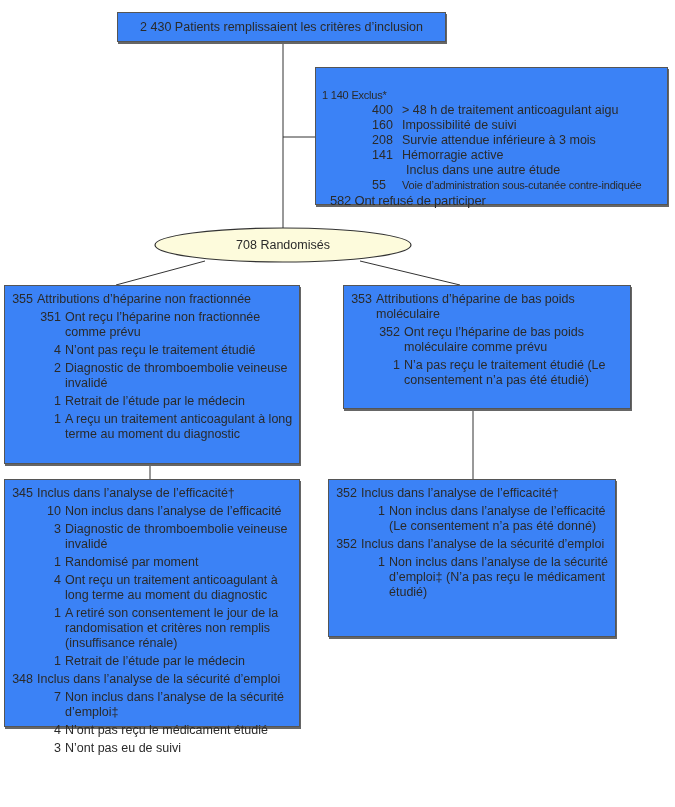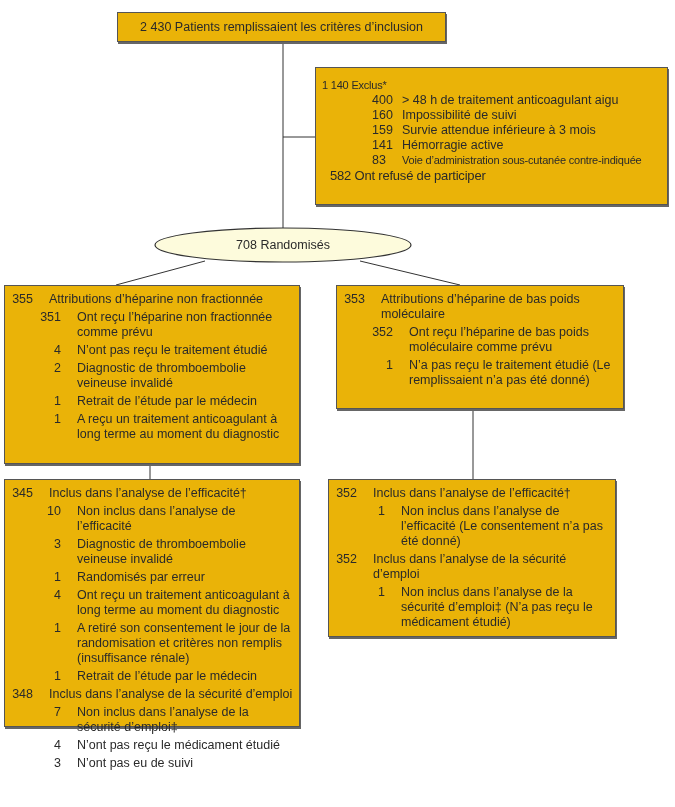--- a/index.html
+++ b/index.html
@@ -1,37 +1,37 @@
 <!DOCTYPE html>
 <html><head>
 <meta charset="utf-8">
 <style>
   html, body { margin: 0; padding: 0; background: #ffffff; }
   body { width: 675px; height: 807px; position: relative; overflow: hidden;
          font-family: "Liberation Sans", sans-serif; color: #2a2a2a; }
   svg.lines { position: absolute; left: 0; top: 0; width: 675px; height: 807px; pointer-events: none; }
-  .box { position: absolute; box-sizing: border-box; background: #eab308;
+  .box { position: absolute; box-sizing: border-box; background: #3b82f6;
          border: 1px solid #555; box-shadow: 1px 2px 0 #666; font-size: 12.5px; line-height: 15px; }
   .box.top { left: 117px; top: 12px; width: 329px; height: 30px; text-align: center; line-height: 28px; font-size: 12.5px; }
-  .excl { left: 315px; top: 67px; width: 353px; height: 138px; padding: 10px 6px; font-size: 12.5px; }
+  .excl { left: 315px; top: 67px; width: 353px; height: 138px; padding: 20px 6px; font-size: 12.5px; }
   .excl .hdr { font-size: 11px; letter-spacing: -0.2px; line-height: 15px; }
   .excl .item { line-height: 15px; padding-left: 76px; text-indent: -26px; }
   .excl .item .n { display: inline-block; width: 26px; text-indent: 0; text-align: left; margin-right: 4px; }
   .excl .sub { padding-left: 84px; line-height: 15px; }
   .excl .foot { font-size: 13px; padding-left: 8px; line-height: 15px; letter-spacing: -0.2px; }
   .ellipse-label { position: absolute; left: 154px; top: 227px; width: 258px; height: 36px;
                    text-align: center; line-height: 36px; font-size: 12.5px; }
   .arm { padding: 6px 6px; }
   .line { display: flex; margin-bottom: 3px; }
   .line .n { flex: 0 0 auto; text-align: right; }
-  .line .t { flex: 1 1 auto; padding-left: 4px; margin-left: 12px; }
+  .line .t { flex: 1 1 auto; padding-left: 4px; }
   .l0 .n { width: 22px; }
   .l1 .n { width: 50px; }
   #box-ufh { left: 4px; top: 285px; width: 296px; height: 179px; }
-  #box-lmwh { left: 336px; top: 285px; width: 288px; height: 124px; }
+  #box-lmwh { left: 343px; top: 285px; width: 288px; height: 124px; }
   #box-ufh-analysis { left: 4px; top: 479px; width: 296px; height: 248px; }
   #box-lmwh-analysis { left: 328px; top: 479px; width: 288px; height: 158px; }
 </style>
 </head>
 <body>
 
 <svg class="lines" viewBox="0 0 675 807">
   <line x1="283" y1="42" x2="283" y2="228" stroke="#333" stroke-width="1"></line>
   <line x1="283" y1="137" x2="315" y2="137" stroke="#333" stroke-width="1"></line>
   <ellipse cx="283" cy="245" rx="128" ry="17" fill="#fdfbdc" stroke="#333" stroke-width="1.2"></ellipse>
@@ -42,23 +42,24 @@
 </svg>
 
 <div class="box top">
   <span>2 430 Patients remplissaient les critères d’inclusion</span>
 </div>
 
 <div class="box excl">
   <div class="hdr">1 140 Exclus*</div>
   <div class="item"><span class="n">400</span><span>&gt; 48 h de traitement anticoagulant aigu</span></div>
   <div class="item"><span class="n">160</span><span>Impossibilité de suivi</span></div>
-  <div class="item"><span class="n">159</span><span>Survie attendue inférieure à 3 mois</span></div>
+  <div class="item"><span class="n">208</span><span>Survie attendue inférieure à 3 mois</span></div>
   <div class="item"><span class="n">141</span><span>Hémorragie active</span></div>
-  <div class="item"><span class="n">83</span><span class="small" style="font-size:11px;letter-spacing:-0.2px">Voie d’administration sous-cutanée contre-indiquée</span></div>
+  <div class="sub">Inclus dans une autre étude</div>
+  <div class="item"><span class="n">55</span><span class="small" style="font-size:11px;letter-spacing:-0.2px">Voie d’administration sous-cutanée contre-indiquée</span></div>
   <div class="foot">582 Ont refusé de participer</div>
 </div>
 
 <div class="ellipse-label">708 Randomisés</div>
 
 <div class="box arm" id="box-ufh">
     <div class="line l0">
       <span class="n">355</span>
       <span class="t">Attributions d’héparine non fractionnée</span>
     </div>
@@ -87,39 +88,39 @@
     <div class="line l0">
       <span class="n">353</span>
       <span class="t">Attributions d’héparine de bas poids moléculaire</span>
     </div>
     <div class="line l1">
       <span class="n">352</span>
       <span class="t">Ont reçu l’héparine de bas poids moléculaire comme prévu</span>
     </div>
     <div class="line l1">
       <span class="n">1</span>
-      <span class="t">N’a pas reçu le traitement étudié (Le remplissaient n’a pas été donné)</span>
+      <span class="t">N’a pas reçu le traitement étudié (Le consentement n’a pas été étudié)</span>
     </div>
   </div>
 <div class="box arm" id="box-ufh-analysis">
     <div class="line l0">
       <span class="n">345</span>
       <span class="t">Inclus dans l’analyse de l’efficacité†</span>
     </div>
     <div class="line l1">
       <span class="n">10</span>
       <span class="t">Non inclus dans l’analyse de l’efficacité</span>
     </div>
     <div class="line l1">
       <span class="n">3</span>
       <span class="t">Diagnostic de thromboembolie veineuse invalidé</span>
     </div>
     <div class="line l1">
       <span class="n">1</span>
-      <span class="t">Randomisés par erreur</span>
+      <span class="t">Randomisé par moment</span>
     </div>
     <div class="line l1">
       <span class="n">4</span>
       <span class="t">Ont reçu un traitement anticoagulant à long terme au moment du diagnostic</span>
     </div>
     <div class="line l1">
       <span class="n">1</span>
       <span class="t">A retiré son consentement le jour de la randomisation et critères non remplis (insuffisance rénale)</span>
     </div>
     <div class="line l1">

